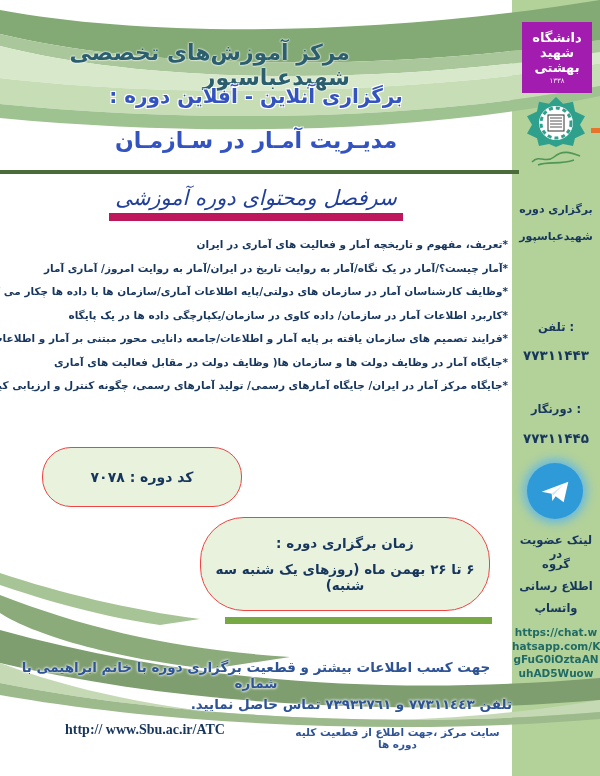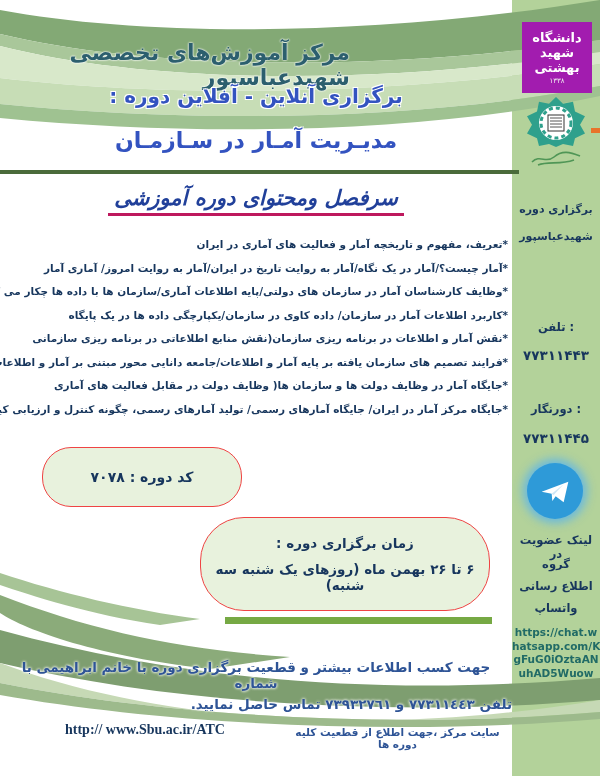--- a/index.html
+++ b/index.html
@@ -43,22 +43,22 @@
   .mode-line{left:0;top:84px;width:512px;text-align:center;z-index:3;color:#3353c0;
              font-size:20px;font-weight:bold;direction:rtl;
              text-shadow:-1px -1px 0 #fff,1px -1px 0 #fff,-1px 1px 0 #fff,1px 1px 0 #fff;}
   .course-title{left:0;top:128px;width:512px;text-align:center;z-index:3;color:#3353c0;
              font-size:22px;font-weight:bold;direction:rtl;
              text-shadow:-1px -1px 0 #fff,1px -1px 0 #fff,-1px 1px 0 #fff,1px 1px 0 #fff;}
   .header-rule{left:0;top:170px;width:519px;height:4px;background:#4a6b3a;z-index:3;}
 
   
   .syllabus-title-wrap{left:0;top:186px;width:512px;text-align:center;z-index:3;direction:rtl;}
-  .syllabus-title{display:inline-block;color:#21409a;font-size:21px;font-weight:bold;
-                  font-style:italic;border-bottom:3px solid #be185d;padding:0 6px 3px;}
+  .syllabus-title{display:inline-block;color:#21409a;font-size:21px;font-weight:normal;
+                  font-style:italic;border-bottom:8px solid #be185d;padding:0 6px 3px;}
   .bullets{left:8px;top:238px;width:500px;z-index:3;direction:rtl;text-align:right;color:#17365d;}
   .bullet{font-size:10.5px;font-weight:bold;margin-bottom:11.5px;white-space:nowrap;}
 
   
   .oval{background:#e8f2dd;border:1px solid #ef4444;z-index:2;color:#17365d;font-weight:bold;
         direction:rtl;text-align:center;}
   .oval-code{left:42px;top:447px;width:198px;height:58px;border-radius:29px;
              display:flex;align-items:center;justify-content:center;font-size:14px;}
   .oval-time{left:200px;top:517px;width:288px;height:92px;border-radius:44px;
              display:flex;flex-direction:column;align-items:center;justify-content:center;
@@ -107,21 +107,20 @@
   <div class="abs header-rule"></div>
 
   <div class="abs syllabus-title-wrap">
     <span class="syllabus-title">سرفصل ومحتوای دوره آموزشی</span>
   </div>
   <div class="abs bullets">
     <div class="bullet">*تعریف، مفهوم و تاریخچه آمار و فعالیت های آماری در ایران</div>
     <div class="bullet">*آمار چیست؟/آمار در یک نگاه/آمار به روایت تاریخ در ایران/آمار به روایت امروز/ آماری آمار</div>
     <div class="bullet">*وظایف کارشناسان آمار در سازمان های دولتی/پایه اطلاعات آماری/سازمان ها با داده ها چکار می کنند؟</div>
     <div class="bullet">*کاربرد اطلاعات آمار در سازمان/ داده کاوی در سازمان/یکپارچگی داده ها در یک پایگاه</div>
-    <div class="bullet">*نقش آمار و اطلاعات در برنامه ریزی سازمان(نقش منابع اطلاعاتی در برنامه ریزی سازمانی</div>
     <div class="bullet">*فرایند تصمیم های سازمان یافته بر پایه آمار و اطلاعات/جامعه دانایی محور مبتنی بر آمار و اطلاعات</div>
     <div class="bullet">*جایگاه آمار در وظایف دولت ها و سازمان ها( وظایف دولت در مقابل فعالیت های آماری</div>
     <div class="bullet">*جایگاه مرکز آمار در ایران/ جایگاه آمارهای رسمی/ تولید آمارهای رسمی، چگونه کنترل و ارزیابی کیفی می شوند؟</div>
   </div>
 
   <div class="abs oval oval-code">
     <span>کد دوره : ۷۰۷۸</span>
   </div>
   <div class="abs oval oval-time">
     <span>زمان برگزاری دوره :</span>

